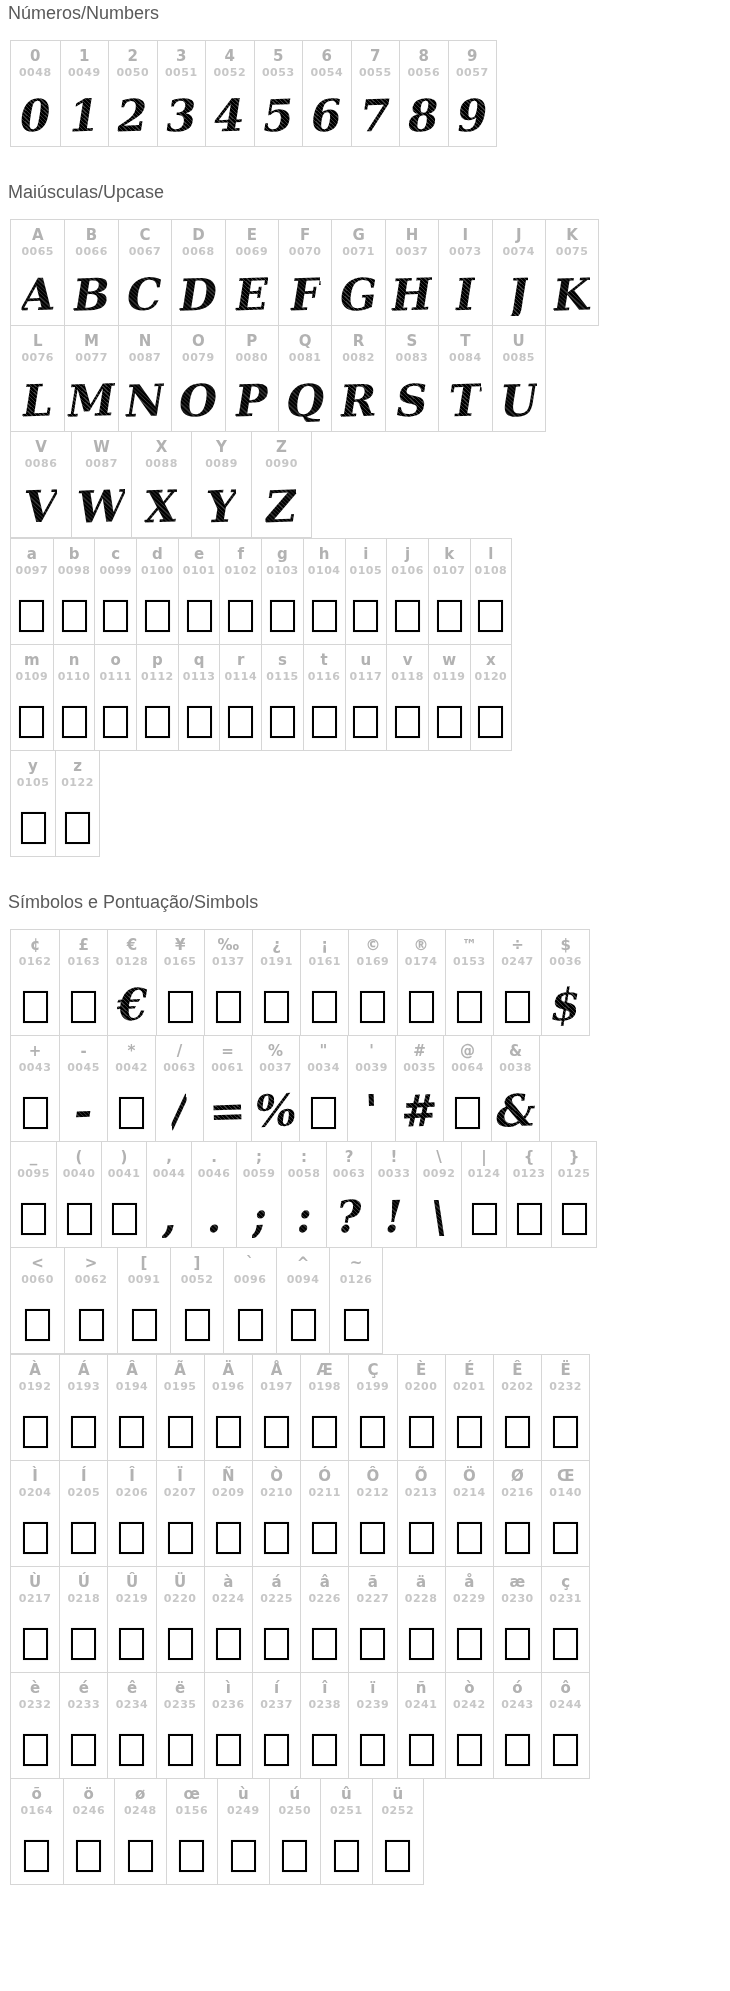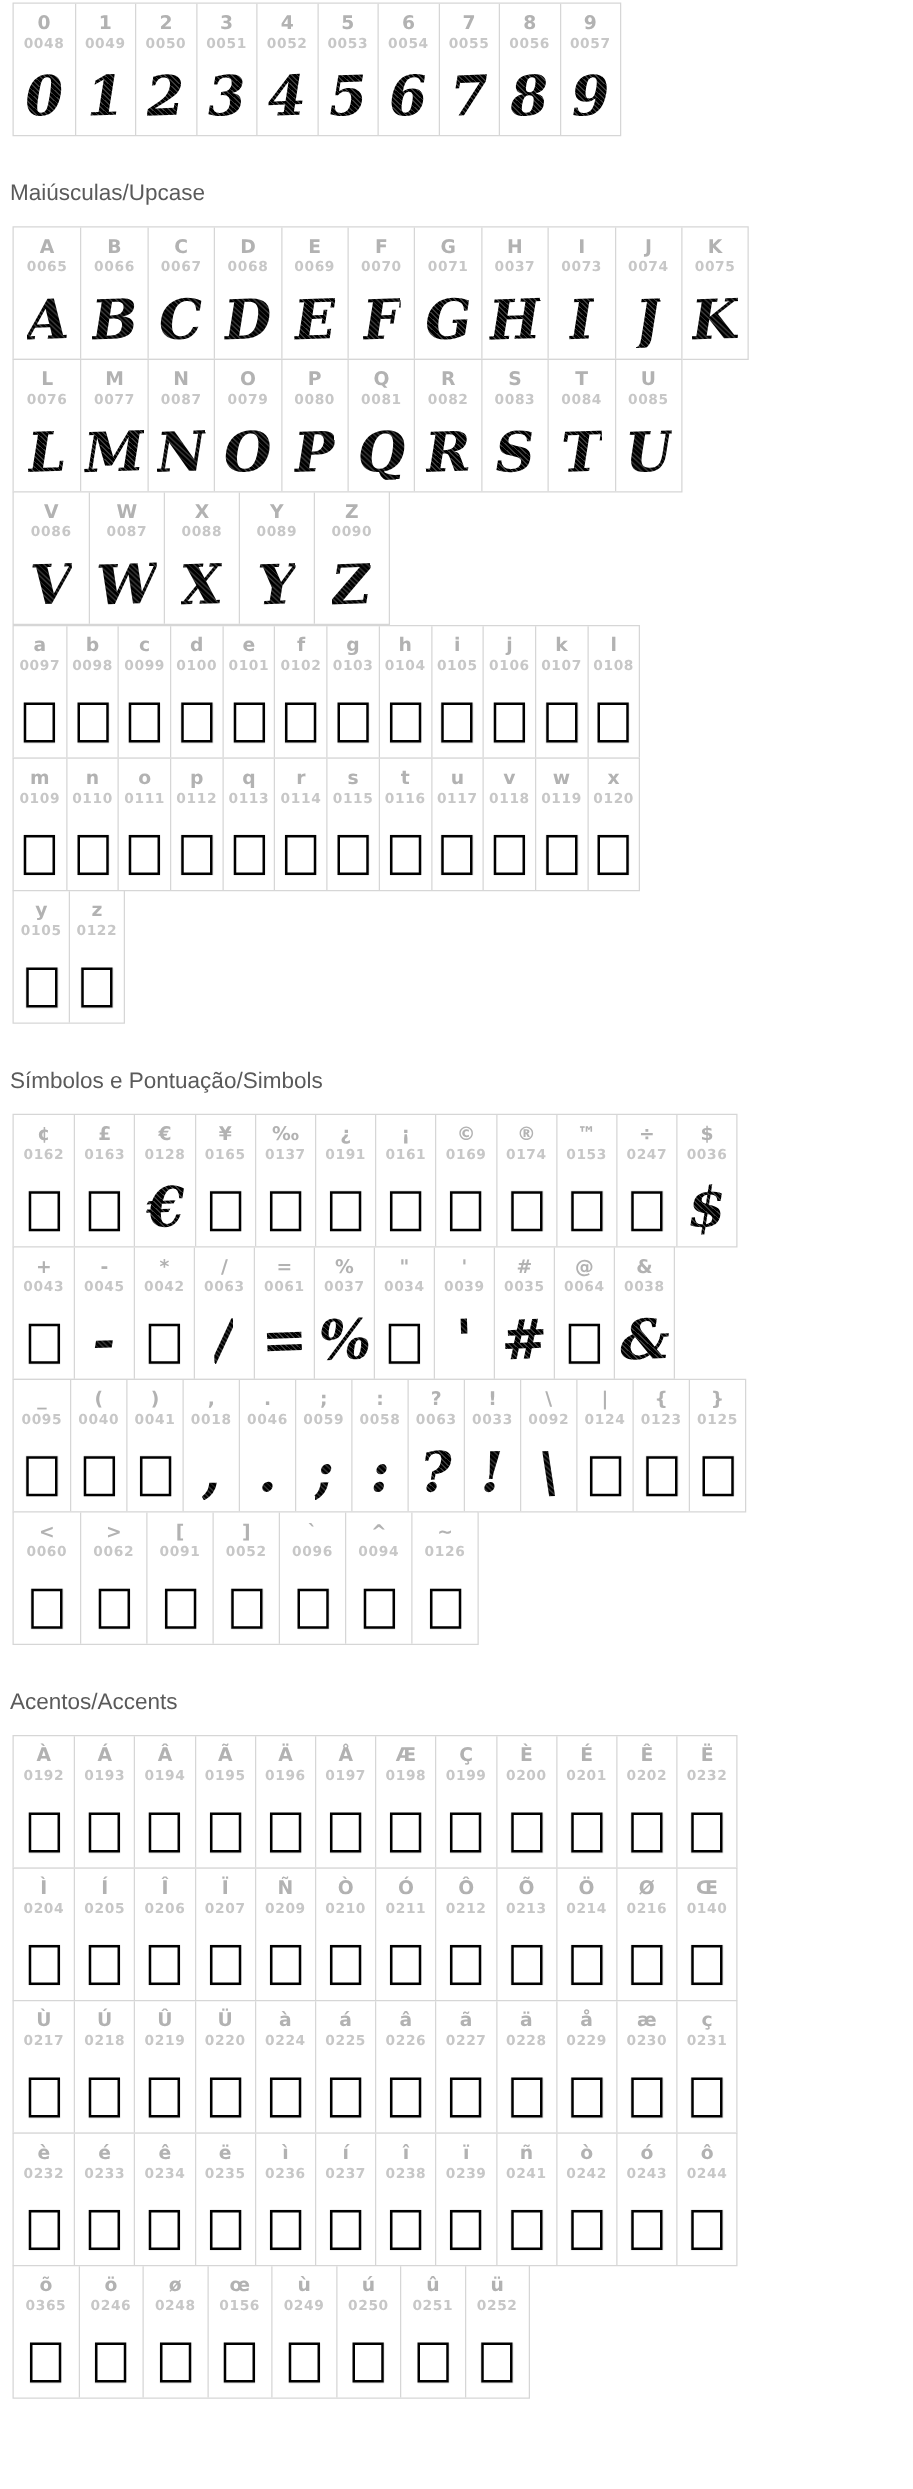--- a/index.html
+++ b/index.html
@@ -56,20 +56,21 @@
     border:2px solid #000;background:#fff;
     box-shadow:0 0 1px #bbb;
     margin-bottom:3px;
   }
 </style>
 </head>
 <body>
 
 <div id="charmap">
     <div class="section">
+      <h2 class="section-title">Números/Numbers</h2>
       <div class="char-row">
         <div class="cell" style="width: 48.5px;">
           <div class="char-label">0</div>
           <div class="char-code">0048</div>
           <div class="glyph-area">
             <span class="glyph">0</span>
           </div>
         </div>
         <div class="cell" style="width: 48.5px;">
           <div class="char-label">1</div>
@@ -701,21 +702,21 @@
         </div>
         <div class="cell" style="width: 45px;">
           <div class="char-label">)</div>
           <div class="char-code">0041</div>
           <div class="glyph-area">
             <span class="notdef"></span>
           </div>
         </div>
         <div class="cell" style="width: 45px;">
           <div class="char-label">,</div>
-          <div class="char-code">0018</div>
+          <div class="char-code">0044</div>
           <div class="glyph-area">
             <span class="glyph">,</span>
           </div>
         </div>
         <div class="cell" style="width: 45px;">
           <div class="char-label">.</div>
           <div class="char-code">0046</div>
           <div class="glyph-area">
             <span class="glyph">.</span>
           </div>
@@ -823,21 +824,20 @@
         <div class="cell" style="width: 53px;">
           <div class="char-label">~</div>
           <div class="char-code">0126</div>
           <div class="glyph-area">
             <span class="notdef"></span>
           </div>
         </div>
       </div>
     </div>
     <div class="section">
-      <h2 class="section-title">Acentos/Accents</h2>
       <div class="char-row">
         <div class="cell" style="width: 48.2px;">
           <div class="char-label">À</div>
           <div class="char-code">0192</div>
           <div class="glyph-area">
             <span class="notdef"></span>
           </div>
         </div>
         <div class="cell" style="width: 48.2px;">
           <div class="char-label">Á</div>
@@ -1171,21 +1171,21 @@
           <div class="char-label">ô</div>
           <div class="char-code">0244</div>
           <div class="glyph-area">
             <span class="notdef"></span>
           </div>
         </div>
       </div>
       <div class="char-row">
         <div class="cell" style="width: 51.5px;">
           <div class="char-label">õ</div>
-          <div class="char-code">0365</div>
+          <div class="char-code">0164</div>
           <div class="glyph-area">
             <span class="notdef"></span>
           </div>
         </div>
         <div class="cell" style="width: 51.5px;">
           <div class="char-label">ö</div>
           <div class="char-code">0246</div>
           <div class="glyph-area">
             <span class="notdef"></span>
           </div>

